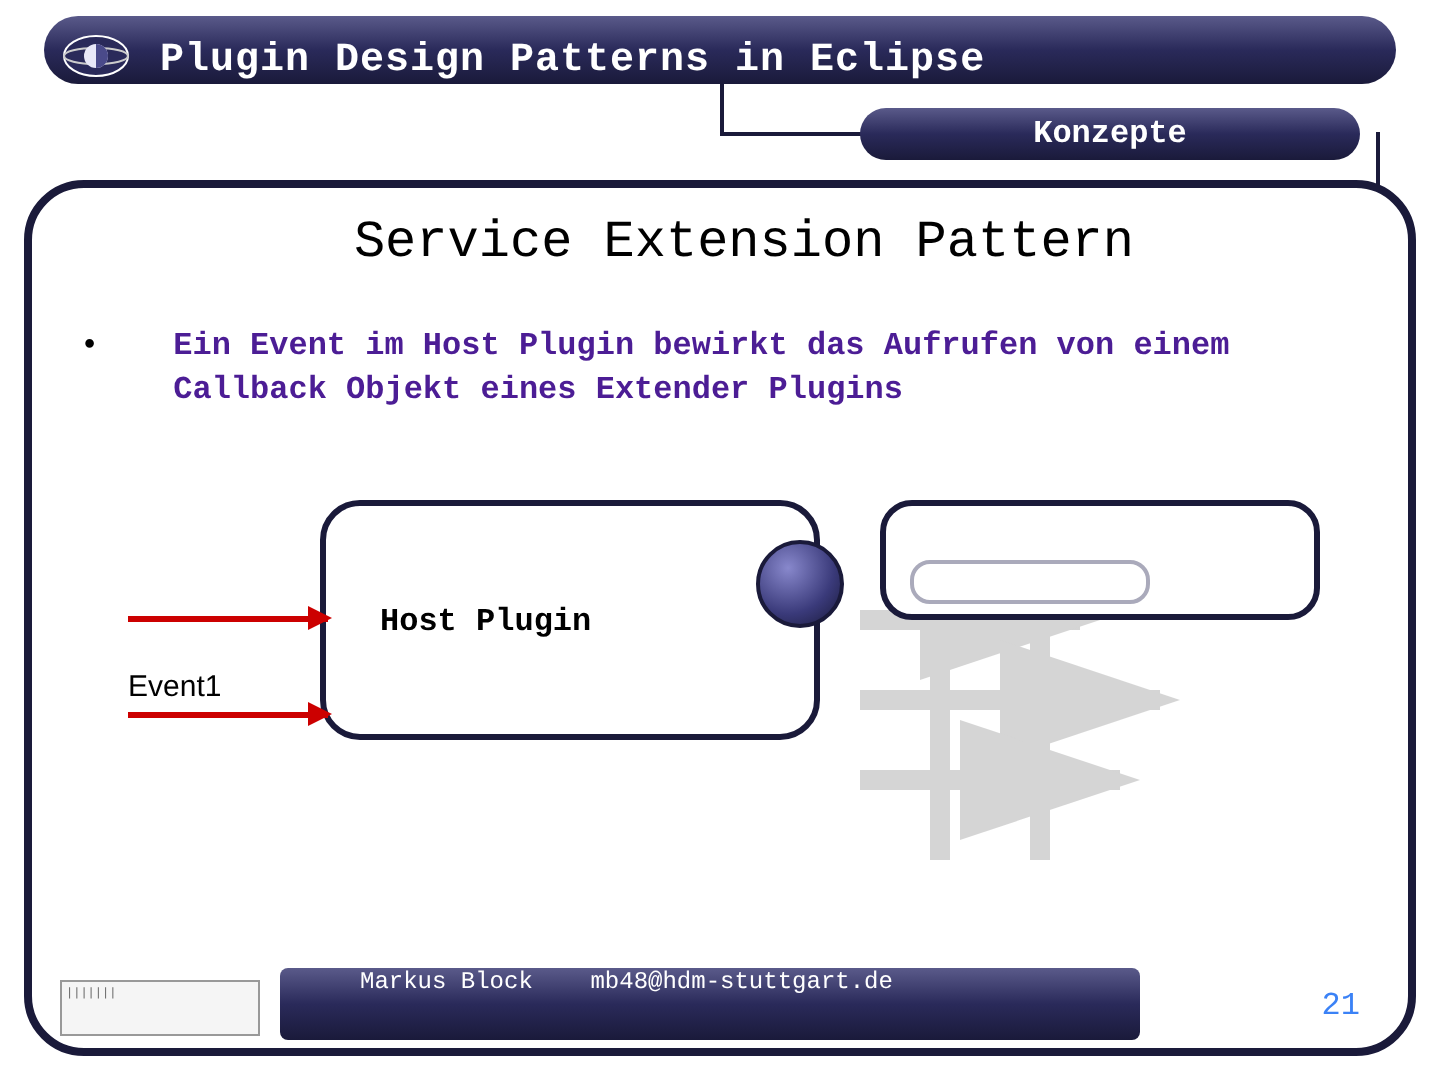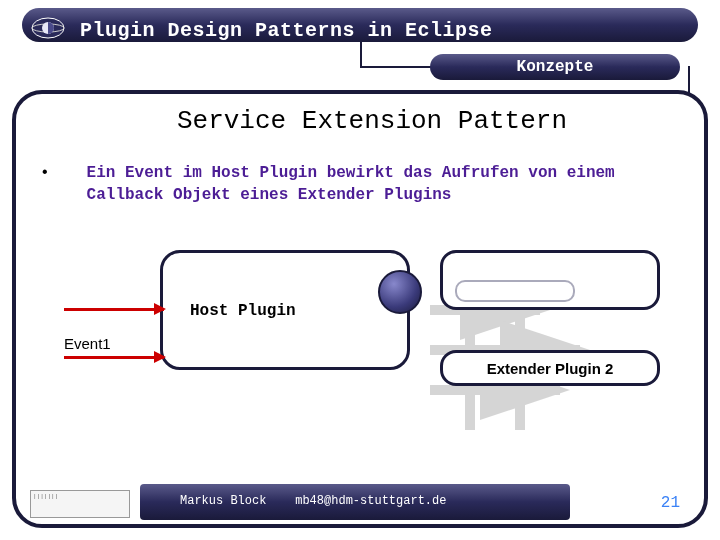--- a/index.html
+++ b/index.html
@@ -272,21 +272,20 @@
     left: 140px;
     bottom: 20px;
     width: 430px;
     height: 36px;
     background: linear-gradient(to bottom, #5a5a8a 0%, #2a2a5a 50%, #1a1a3a 100%);
     border-radius: 4px;
     color: #fff;
     font-size: 12px;
     display: flex;
     flex-direction: column;
-    justify-content: center;
     padding-left: 40px;
     line-height: 1.3;
     z-index: 20;
   }
   .foot-row { white-space: pre; }
   .page-num {
     position: absolute;
     right: 40px;
     bottom: 28px;
     font-size: 16px;
@@ -358,23 +357,20 @@
     <line x1="100" y1="0" x2="100" y2="140" stroke="#888" stroke-width="10"></line>
   </svg>
 
   <div class="host-box"></div>
   <div class="host-label">Host Plugin</div>
   <div class="host-circle"></div>
 
   <div class="ext1-box"></div>
   <div class="ext1-inner"></div>
 
-  <div class="ext2-box">
-    <span class="ext2-label">Extender Plugin 2</span>
-  </div>
 
   <div class="red-arrow-1"></div>
   <div class="event-label">Event1</div>
   <div class="red-arrow-2"></div>
 </div>
 
 <div class="uni-logo">|||||||</div>
 
 <div class="foot-bar">
   <div class="foot-row">Markus Block    mb48@hdm-stuttgart.de</div>

